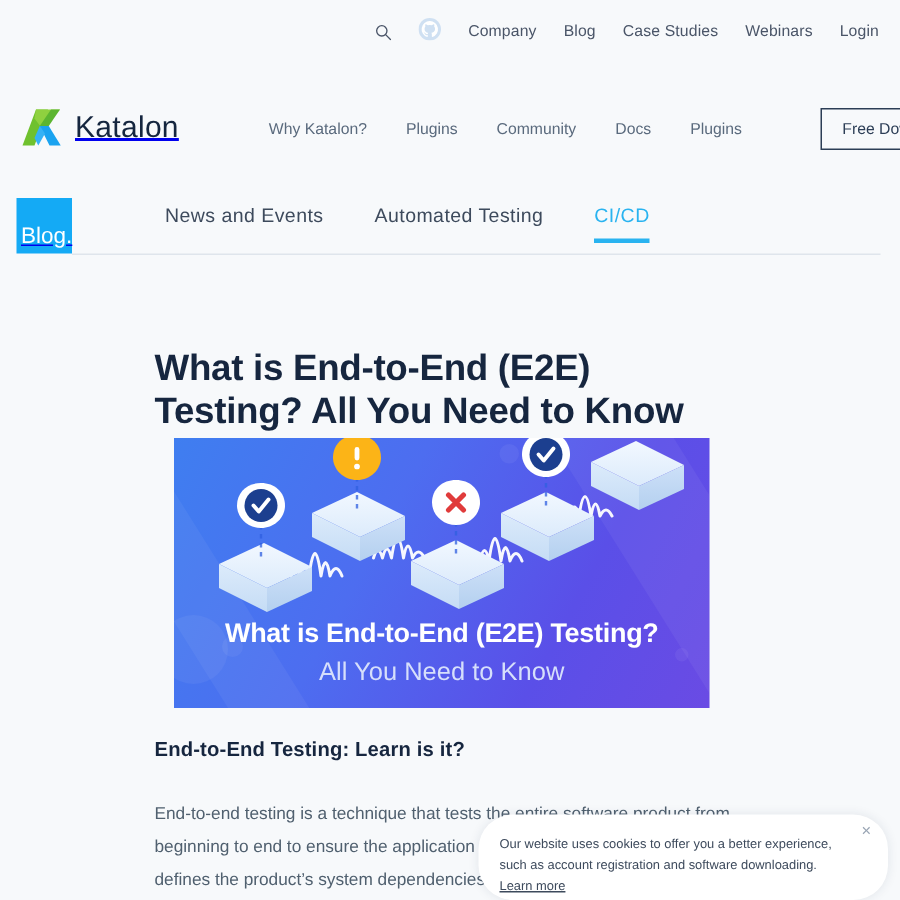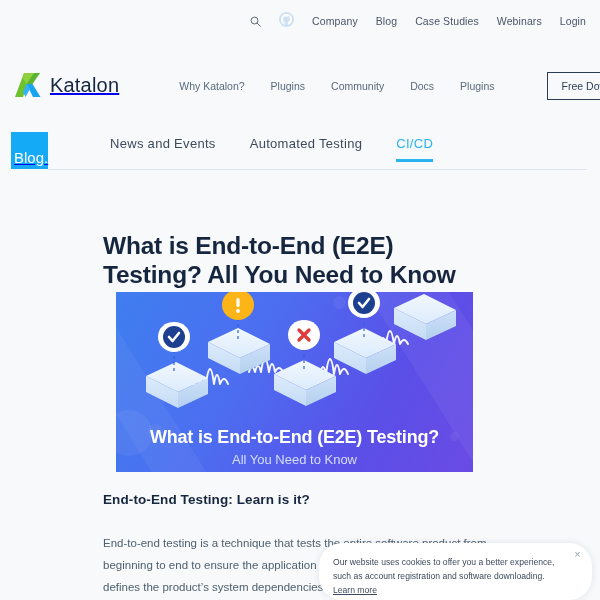--- a/index.html
+++ b/index.html
@@ -99,28 +99,28 @@
 
   .hero {
     position: absolute; top: 292px; left: 116px;
     width: 357px; height: 180px;
     overflow: hidden;
     background: linear-gradient(118deg, #3f7ef0 0%, #4d6df0 38%, #5a4fe8 72%, #6a4be4 100%);
   }
   .hero-blob { position: absolute; border-radius: 50%; background: rgba(255,255,255,.055); }
   .hero-stripe { position: absolute; background: rgba(255,255,255,.05); transform: rotate(-32deg); }
   .hero-caption {
-    position: absolute; left: 0; right: 0; bottom: 4px; text-align: center;
+    position: absolute; left: 0; right: 0; bottom: 14px; text-align: center;
   }
   .hero-caption .line1 {
     color: #ffffff; font-size: 18px; font-weight: bold; letter-spacing: -.2px;
     display: block; line-height: 1.25;
   }
   .hero-caption .line2 {
-    color: #d6dffb; font-size: 13px; display: block; margin-top: 3px; line-height: 1.25;
+    color: #d6dffb; font-size: 17px; display: block; margin-top: 3px; line-height: 1.25;
   }
 
   .section-heading {
     position: absolute; top: 492px; left: 103px;
     font-size: 13.5px; font-weight: bold; color: #16263f; letter-spacing: .1px;
   }
   .body-copy {
     position: absolute; top: 532px; left: 103px; width: 390px;
     font-size: 11.5px; line-height: 22px; color: #50606f;
   }

